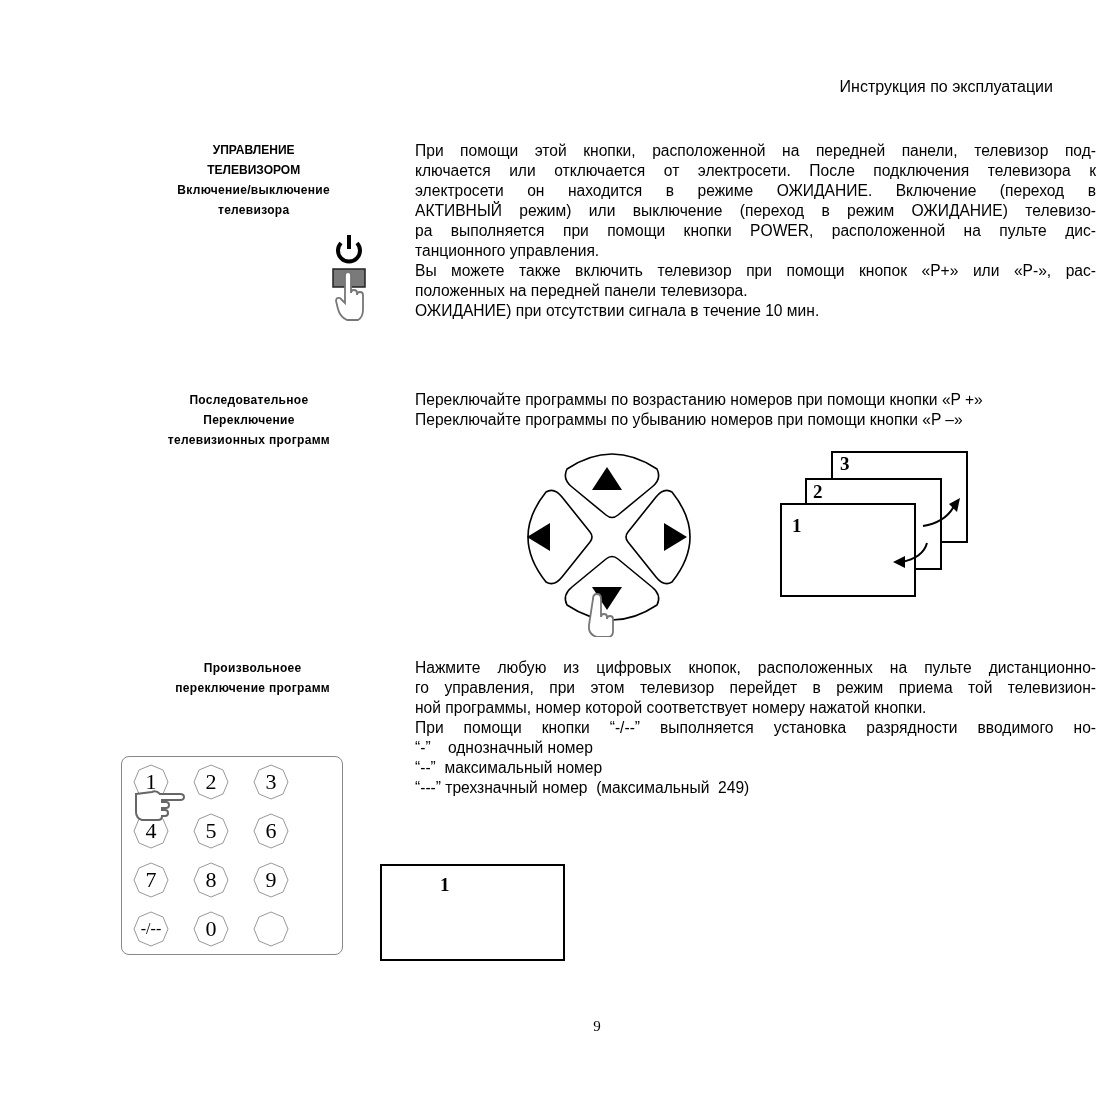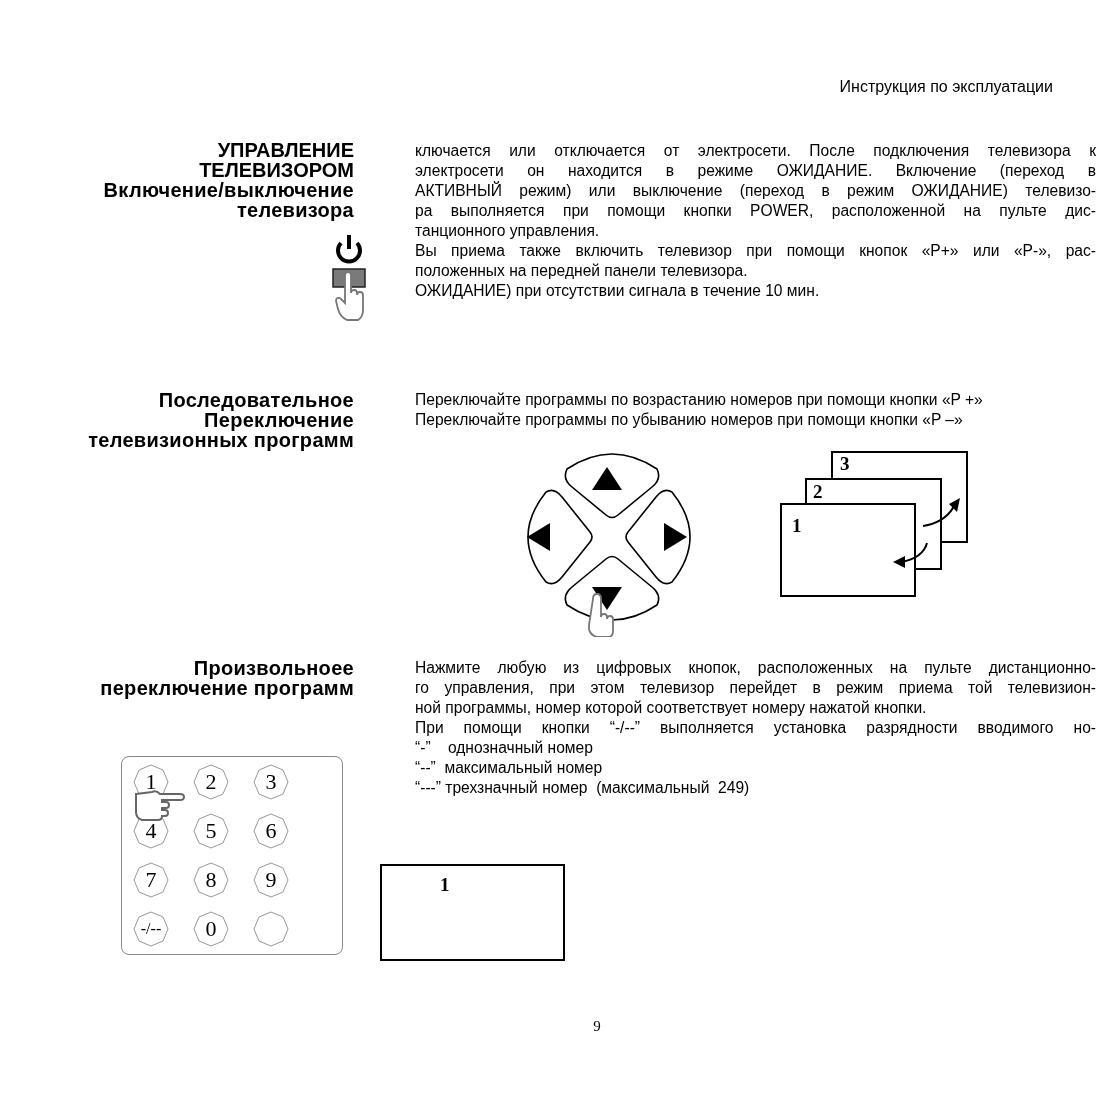--- a/index.html
+++ b/index.html
@@ -3,21 +3,21 @@
 <meta charset="utf-8">
 <style>
   html, body { margin: 0; padding: 0; background: #ffffff; }
   body { width: 1110px; height: 1110px; position: relative; overflow: hidden; color: #000; }
   .sans { font-family: "Liberation Sans", "DejaVu Sans", sans-serif; }
   .serif { font-family: "Liberation Serif", "DejaVu Serif", serif; }
   .abs { position: absolute; padding-left: 42px; }
 
   .header-title { right: 57px; top: 78px; font-size: 16px; }
 
-  .side { right: 756px; text-align: right; font-size: 20px; line-height: 20px; }
+  .side { right: 780px; text-align: center; font-size: 12px; line-height: 20px; }
   .side .b { font-weight: bold; }
   .side .bi { font-weight: bold; letter-spacing: 0.3px; }
 
   .body-text { left: 373px; width: 681px; font-size: 15.6px; line-height: 20px; text-align: justify; }
   .body-text .line { display: block; text-align-last: justify; }
   .body-text .last { display: block; text-align-last: left; }
 
   .pager { left: 0; width: 1110px; top: 1018px; text-align: center; font-size: 15px; }
 
   .num-btn { position: absolute; width: 36px; height: 36px; display: flex; align-items: center; justify-content: center; font-size: 22px; }
@@ -42,26 +42,27 @@
     <path d="M13 8 A11 11 0 1 0 29 8" fill="none" stroke="#000" stroke-width="4"></path>
     <line x1="21" y1="0" x2="21" y2="14" stroke="#000" stroke-width="4"></line>
 
     <rect x="5" y="34" width="32" height="18" fill="#7a7a7a" stroke="#222" stroke-width="1.5"></rect>
 
     <path d="M17 40 Q17 37 20 37 Q23 37 23 40 L23 58 Q23 55 26 55 Q29 55 29 58 L29 60 Q29 57 32 57 Q35 57 35 60 L35 75 Q35 82 30 85 L19 85 Q12 82 10 74 L8 66 Q8 62 12 63 L17 68 Z" fill="#fff" stroke="#777" stroke-width="1.8"></path>
   </svg>
 </div>
 
 <div class="abs sans body-text" style="top:141px;">
+  <span class="line">При помощи этой кнопки, расположенной на передней панели, телевизор под-</span>
   <span class="line">ключается или отключается от электросети. После подключения телевизора к</span>
   <span class="line">электросети он находится в режиме ОЖИДАНИЕ. Включение (переход в</span>
   <span class="line">АКТИВНЫЙ режим) или выключение (переход в режим ОЖИДАНИЕ) телевизо-</span>
   <span class="line">ра выполняется при помощи кнопки POWER, расположенной на пульте дис-</span>
   <span class="last">танционного управления.</span>
-  <span class="line">Вы приема также включить телевизор при помощи кнопок «P+» или «P-», рас-</span>
+  <span class="line">Вы можете также включить телевизор при помощи кнопок «P+» или «P-», рас-</span>
   <span class="last">положенных на передней панели телевизора.</span>
   <span class="last">ОЖИДАНИЕ) при отсутствии сигнала в течение 10 мин.</span>
 </div>
 
 <div class="abs sans side" style="top:390px;">
   <div class="bi">Последовательное</div>
   <div class="bi">Переключение</div>
   <div class="bi">телевизионных программ</div>
 </div>
 

